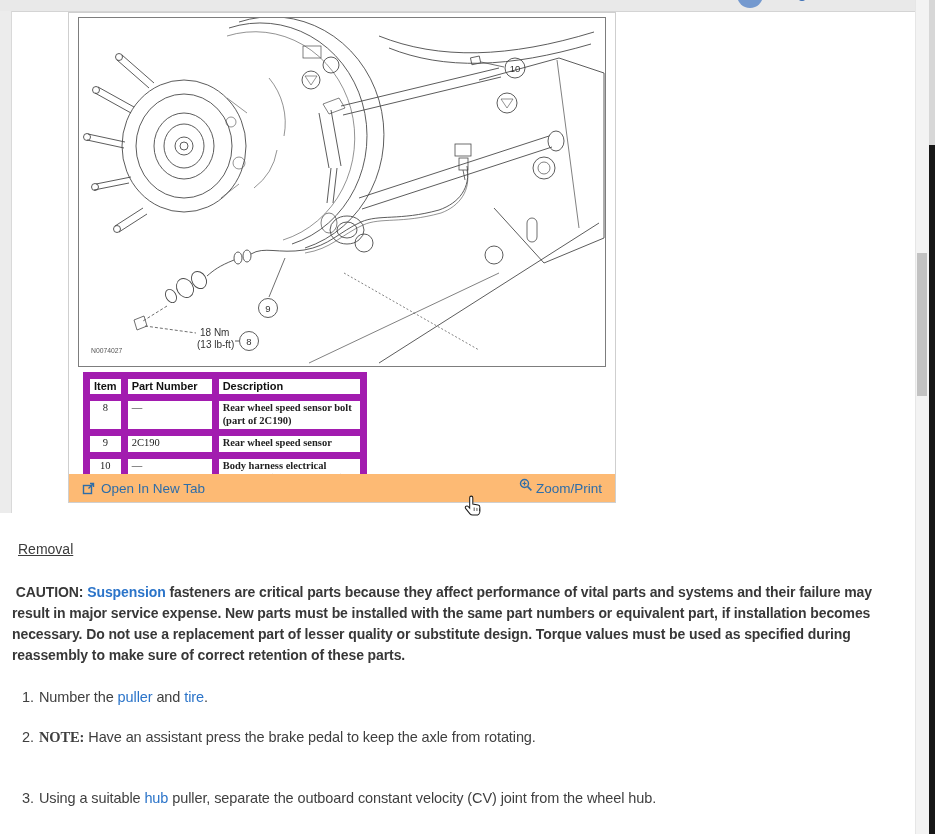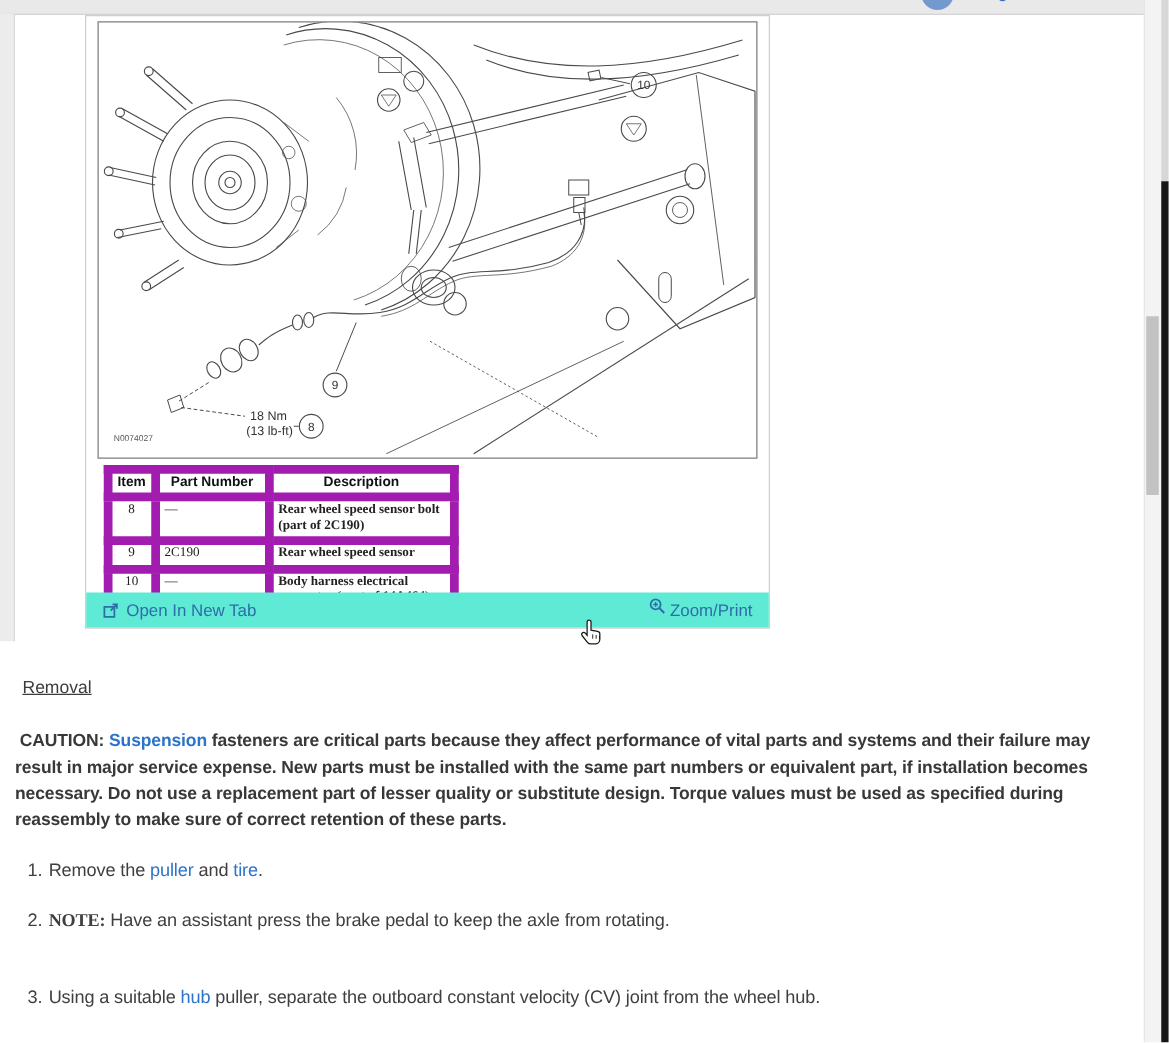--- a/index.html
+++ b/index.html
@@ -14,28 +14,28 @@
   
   .left-strip{position:absolute;left:0;top:11px;width:11px;height:502px;background:#ececec;border-right:1px solid #d9d9d9;}
 
   
   .figure-card{position:absolute;left:20px;top:12px;width:546px;height:489px;background:#fff;border:1px solid #cfcfcf;margin-left:48px;}
   .diagram-box{position:absolute;left:9px;top:4px;width:526px;height:348px;border:1px solid #7d7d7d;background:#fff;}
   .diagram-box svg{display:block;}
 
   .parts-table{position:absolute;left:14px;top:359px;border-collapse:collapse;}
   .parts-table td,.parts-table th{border:7px solid #a21caf;padding:1px 4px 2px 4px;vertical-align:top;}
-  .parts-table th{font-family:"Liberation Sans",sans-serif;font-size:11px;font-weight:700;text-align:center;color:#111;}
+  .parts-table th{font-family:"Liberation Sans",sans-serif;font-size:11px;font-weight:700;text-align:left;color:#111;}
   .parts-table td{font-family:"Liberation Serif",serif;font-size:10.5px;line-height:12.5px;color:#222;}
   .col-item{width:22px;text-align:center;}
   th.col-item{text-align:center;}
   .col-part{width:76px;}
   .col-desc{width:133px;font-weight:bold;}
 
-  .figure-footer{position:absolute;left:0;right:0;bottom:0;height:28px;background:#5eead4;display:flex;align-items:center;justify-content:space-between;padding:0 13px;}
+  .figure-footer{position:absolute;left:0;right:0;bottom:0;height:28px;background:#fdba74;display:flex;align-items:center;justify-content:space-between;padding:0 13px;}
   .foot-link{display:flex;align-items:center;color:#2e6da8;font-size:13.5px;text-decoration:none;cursor:pointer;}
   .foot-link .ic{margin-right:6px;display:inline-flex;}
 
   
   .scrollbar-track{position:absolute;left:915px;top:0;width:13px;height:834px;background:#f3f3f3;border-left:1px solid #e6e6e6;}
   .scrollbar-thumb{position:absolute;left:1px;top:253px;width:10px;height:143px;background:#c2c2c2;}
   .right-strip-top{position:absolute;left:929px;top:0;width:6px;height:145px;background:#d7d7d7;}
   .right-strip-black{position:absolute;left:929px;top:145px;width:6px;height:689px;background:#171717;}
 
   
@@ -219,21 +219,21 @@
         </span>
         <span>Zoom/Print</span>
       </a>
     </div>
   </div>
 
   <div class="section-title">Removal</div>
 
   <p class="caution-p"><span> CAUTION: </span><a class="lnk">Suspension</a><span> fasteners are critical parts because they affect performance of vital parts and systems and their failure may result in major service expense. New parts must be installed with the same part numbers or equivalent part, if installation becomes necessary. Do not use a replacement part of lesser quality or substitute design. Torque values must be used as specified during reassembly to make sure of correct retention of these parts.</span></p>
 
-  <div class="step" style="top:687px;"><span class="step-num">1.</span><span>Remove the </span><a class="lnk">puller</a><span> and </span><a class="lnk">tire</a><span>.</span></div>
+  <div class="step" style="top:687px;"><span class="step-num">1.</span><span>Number the </span><a class="lnk">puller</a><span> and </span><a class="lnk">tire</a><span>.</span></div>
 
   <div class="step" style="top:727px;"><span class="step-num">2.</span><b class="inline">NOTE:</b><span> Have an assistant press the brake pedal to keep the axle from rotating.</span></div>
 
 
   <div class="step" style="top:788px;"><span class="step-num">3.</span><span>Using a suitable </span><a class="lnk">hub</a><span> puller, separate the outboard constant velocity (CV) joint from the wheel hub.</span></div>
 
   <div class="scrollbar-track">
     <div class="scrollbar-thumb"></div>
   </div>
   <div class="right-strip-top"></div>

